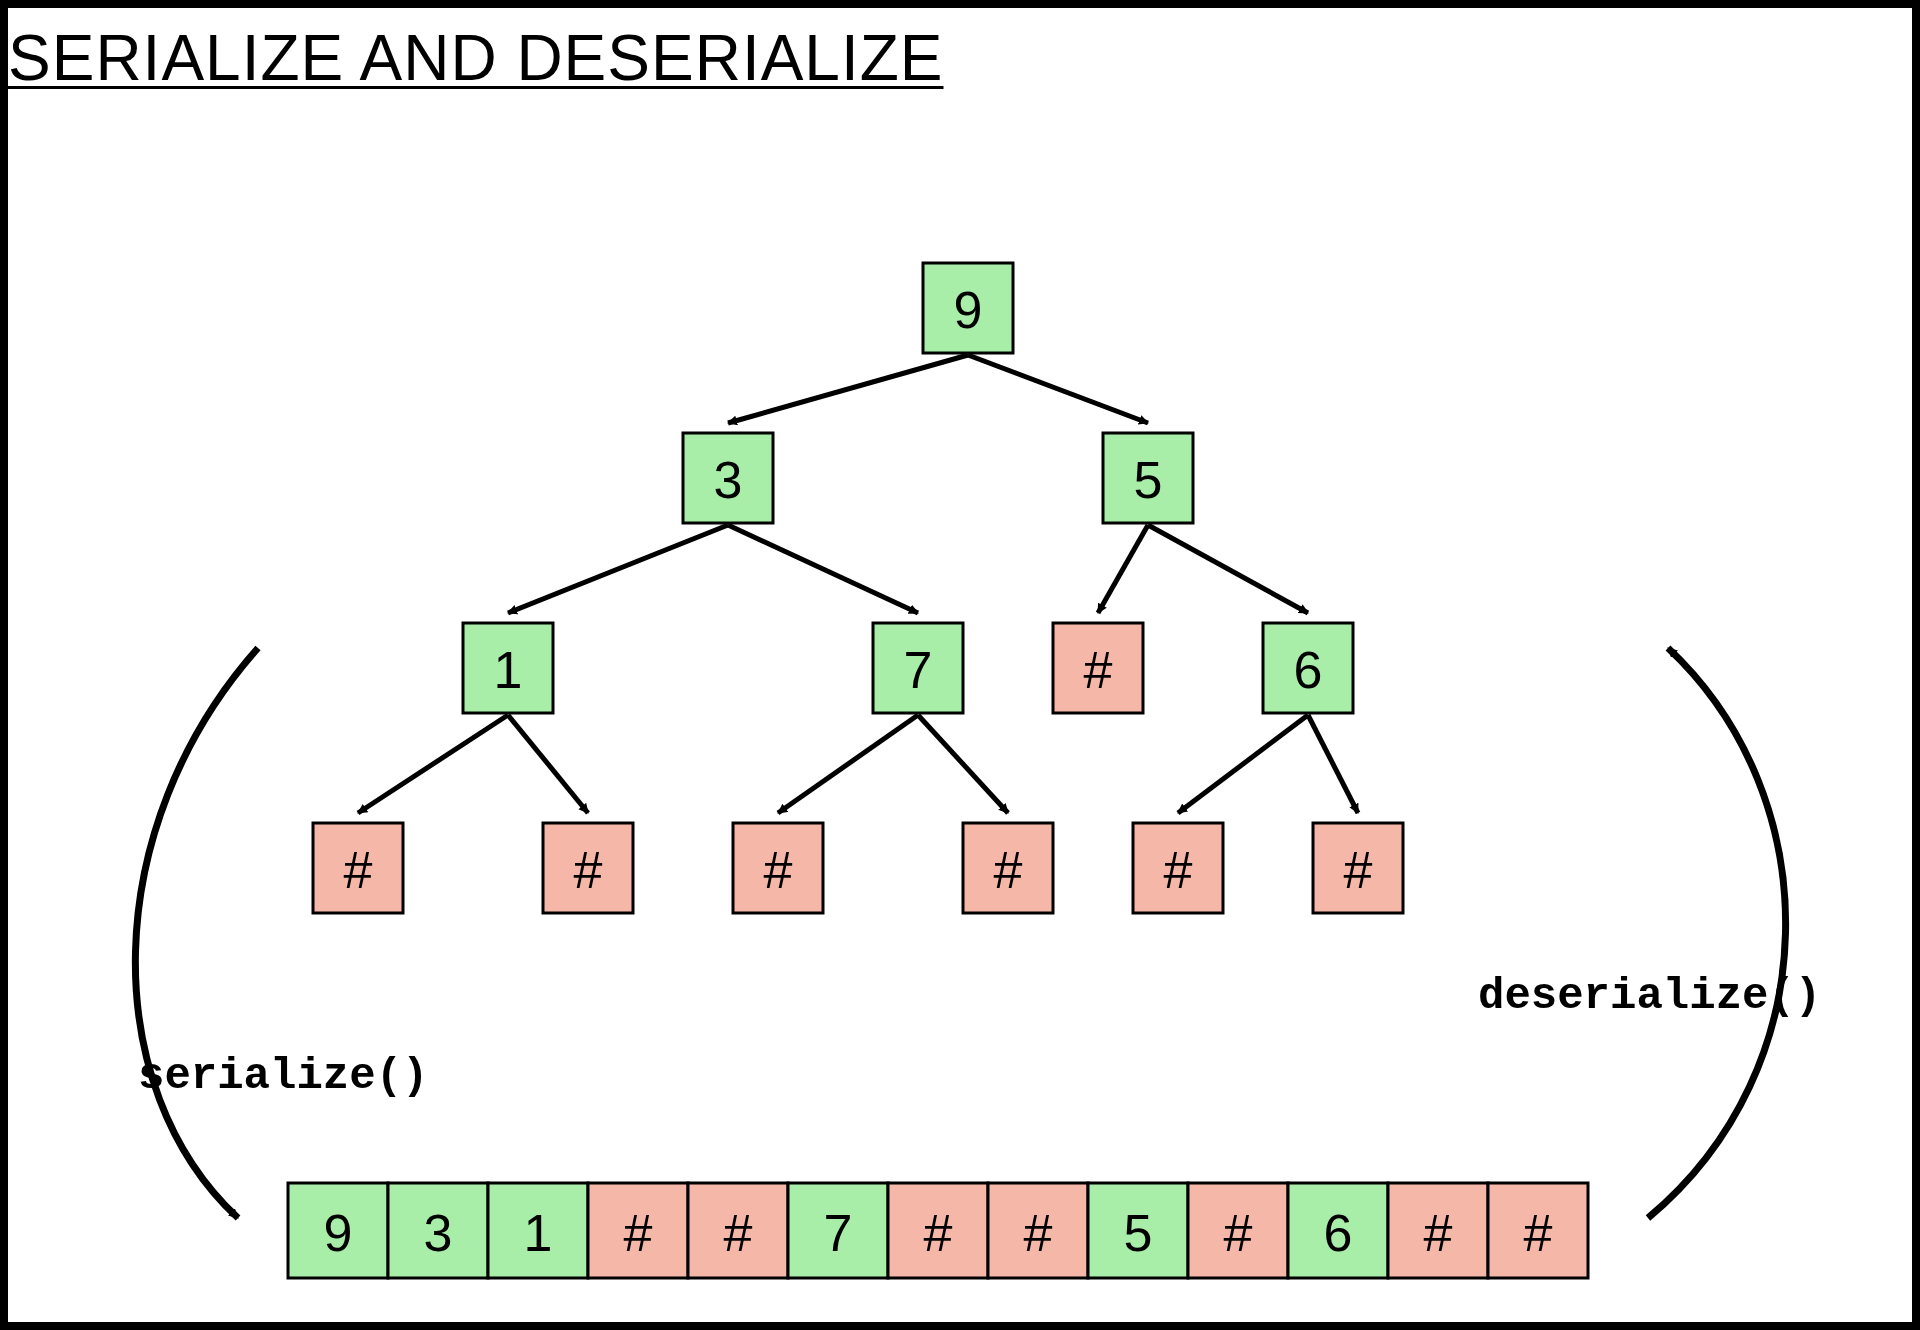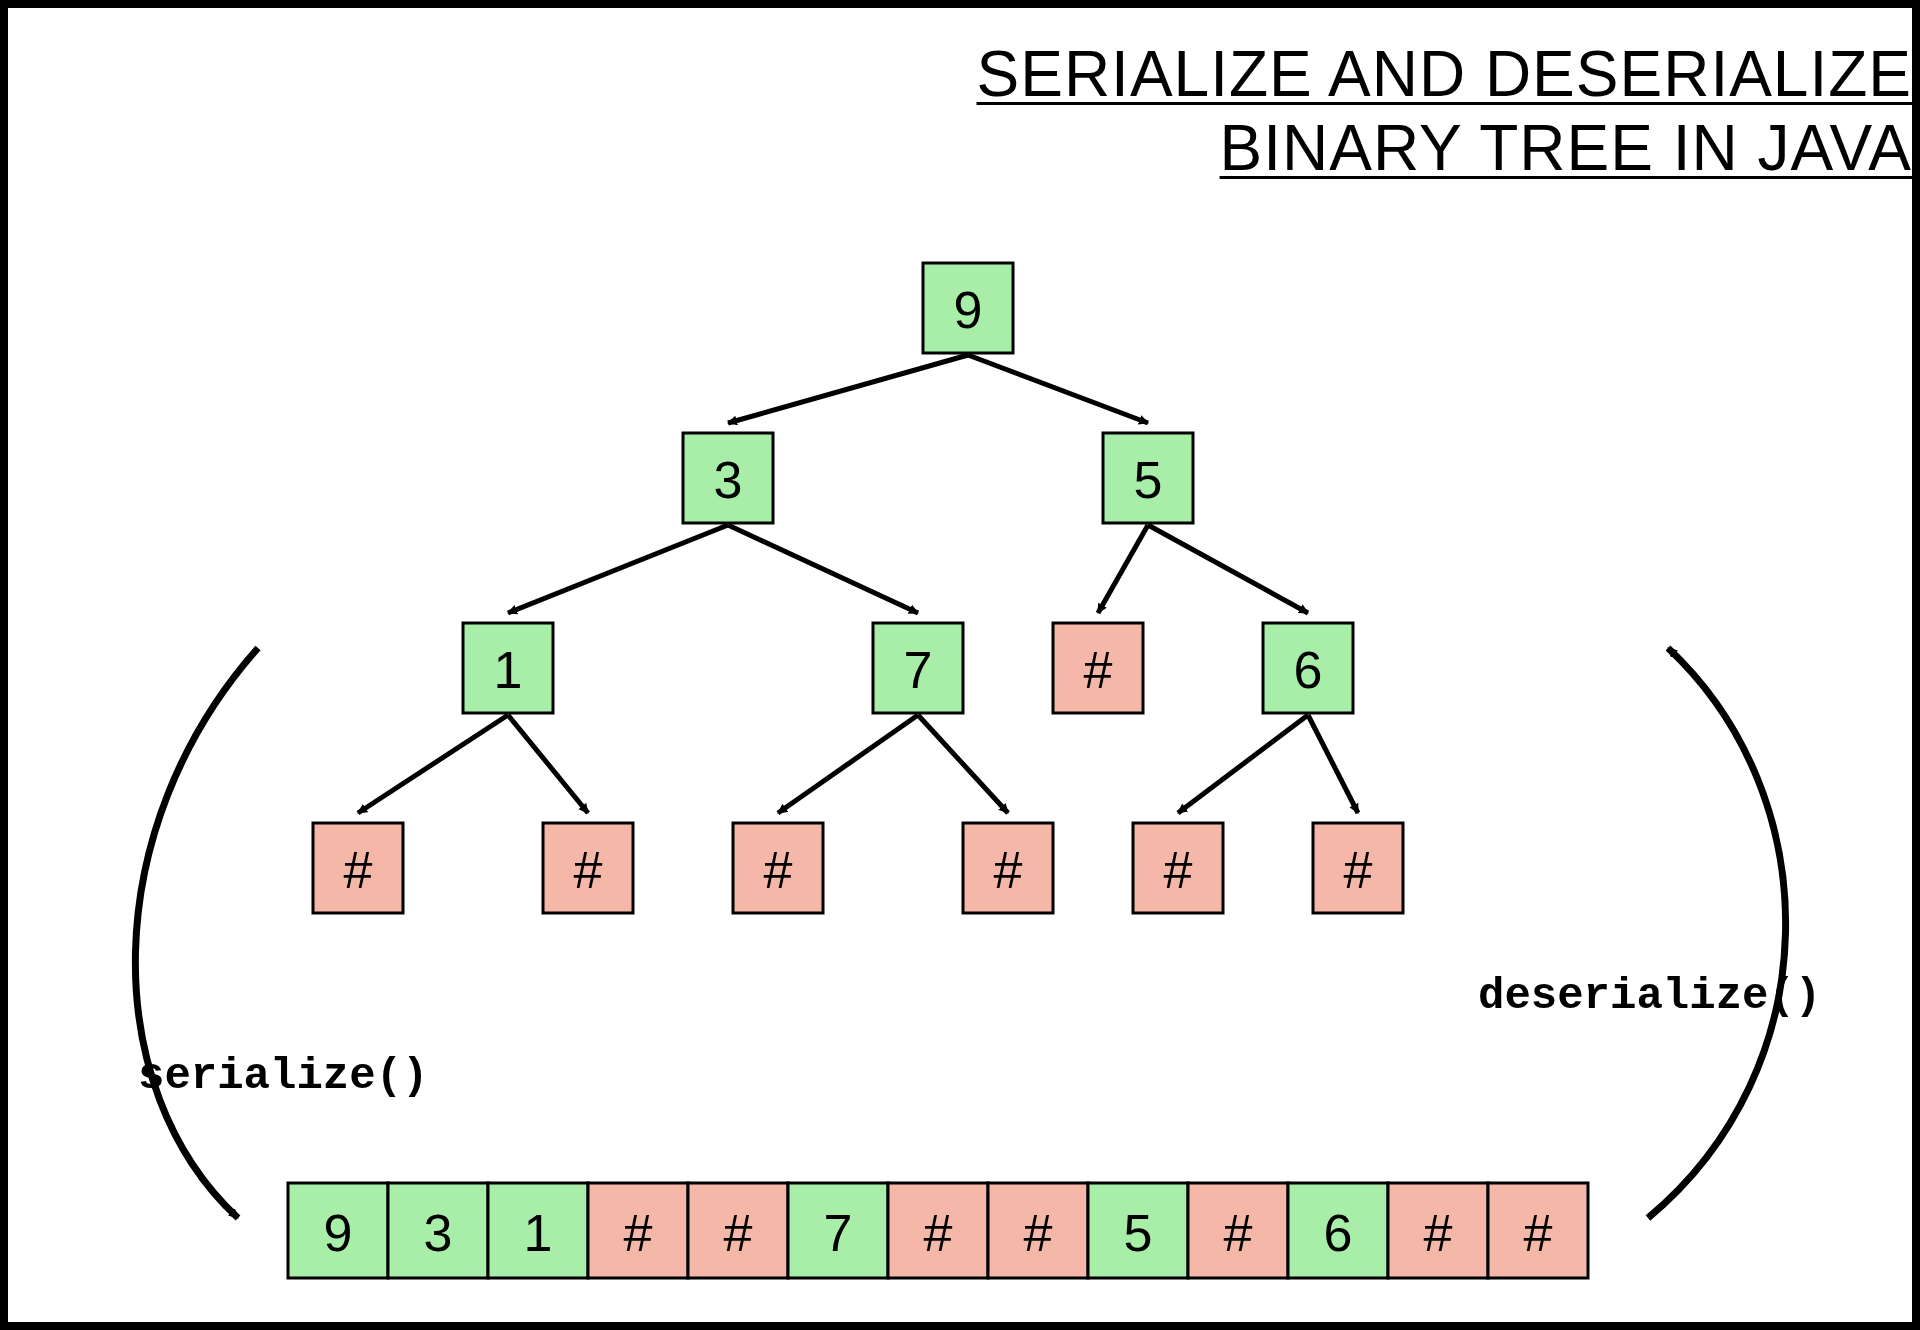--- a/index.html
+++ b/index.html
@@ -11,24 +11,24 @@
     box-sizing: border-box;
     width: 1920px;
     height: 1330px;
     border: 8px solid #000;
     position: relative;
     font-family: "Segoe UI", "Helvetica Neue", Arial, sans-serif;
     overflow: hidden;
   }
   .title {
     position: absolute;
-    top: 30px;
+    top: 14px;
     left: 0;
     right: 0;
-    text-align: right;
+    text-align: left;
     font-size: 64px;
     font-weight: 500;
     letter-spacing: 1px;
     line-height: 1.15;
   }
   .title span {
     text-decoration: underline;
     text-underline-offset: 6px;
     text-decoration-thickness: 3px;
   }
@@ -56,21 +56,20 @@
     fill: #000;
   }
 </style>
 </head>
 <body>
 
 <div class="frame">
 
   <div class="title">
     <span>SERIALIZE AND DESERIALIZE</span><br>
-    <span>BINARY TREE IN JAVA</span>
   </div>
 
   <svg class="diagram" width="1904" height="1314">
     <defs>
       <marker id="arrowhead" markerWidth="12" markerHeight="12" refX="9" refY="5" orient="auto" markerUnits="userSpaceOnUse">
         <path d="M0,0 L10,5 L0,10 Z" fill="#000"></path>
       </marker>
     </defs>
 
     <g id="edges-layer">

